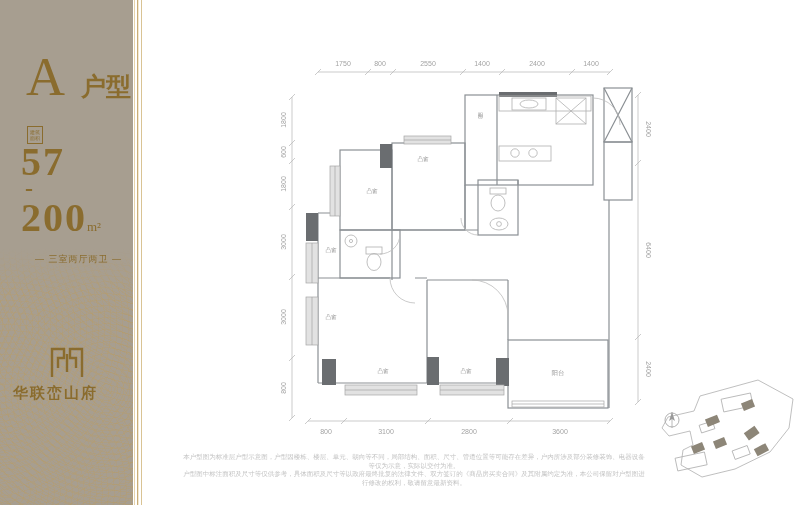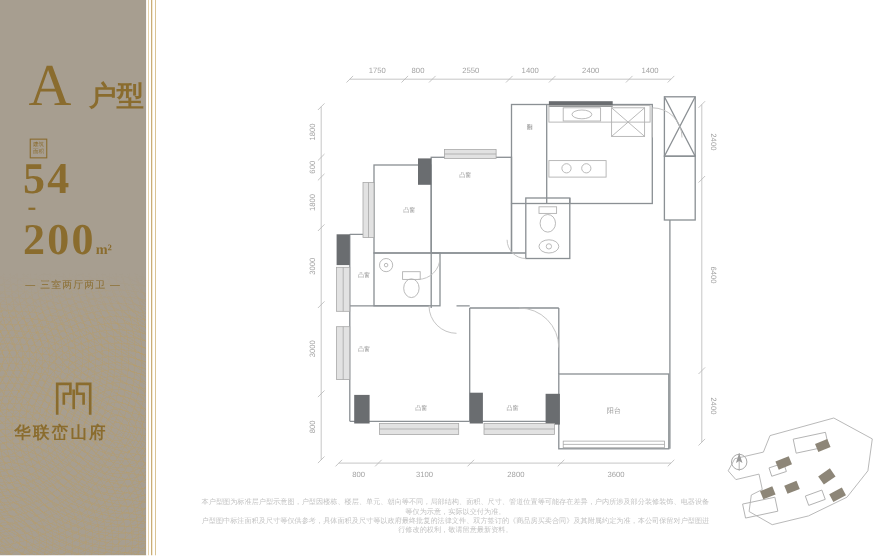--- a/index.html
+++ b/index.html
@@ -24,22 +24,22 @@
   .unit-letter{font-size:54px;line-height:54px}
   .unit-suffix{font-size:25px;font-weight:700;margin-left:16px}
   .area-badge{position:absolute;left:27px;top:126px;width:16px;height:18px;border:1px solid #8a6c2e;
     box-sizing:border-box;color:#8a6c2e;font-size:5px;line-height:6px;text-align:center;padding-top:2px}
   .big-num{position:absolute;left:21px;color:#8a6c2e;font-family:"Liberation Serif","DejaVu Serif",serif;
     font-size:40px;line-height:40px;font-weight:700;letter-spacing:2px}
   .area-min{top:142px}
   .area-dash{position:absolute;left:25px;top:176px;color:#8a6c2e;font-size:24px;line-height:24px;
     font-weight:700;font-family:"Liberation Serif","DejaVu Serif",serif}
   .area-max{top:198px}
-  .unit-sup{font-size:13px;font-weight:700;letter-spacing:0}
-  .layout-summary{position:absolute;left:0;top:253px;width:133px;text-align:center;color:#8a6c2e;
+  .unit-sup{font-size:13px;font-weight:400;letter-spacing:0}
+  .layout-summary{position:absolute;left:12px;top:253px;width:133px;text-align:center;color:#8a6c2e;
     font-size:9px;letter-spacing:1px}
   .logo{position:absolute;left:49px;top:346px;width:36px;height:32px}
   .brand-name{position:absolute;left:0;top:384px;width:111px;text-align:center;color:#8a6c2e;
     font-size:15px;font-weight:700;letter-spacing:2px;font-family:"Liberation Serif","DejaVu Serif",serif}
 
   
   .plan-svg{position:absolute;left:0;top:0;width:800px;height:505px}
   .disclaimer{position:absolute;left:183px;top:453px;width:462px;text-align:center;
     color:#c3c3c3;font-size:6.5px;line-height:8.5px}
 
@@ -58,21 +58,21 @@
   <div class="unit-title">
     <span class="unit-letter">A</span>
     <span class="unit-suffix">户型</span>
   </div>
 
   <div class="area-badge">
     <div>建筑</div>
     <div>面积</div>
   </div>
 
-  <div class="big-num area-min">54</div>
+  <div class="big-num area-min">57</div>
   <div class="area-dash">-</div>
   <div class="big-num area-max"><span>200</span><span class="unit-sup">m²</span></div>
 
   <div class="layout-summary">— 三室两厅两卫 —</div>
 
   <svg class="logo" viewBox="0 0 36 32">
     <g fill="none" stroke="#8a6c2e" stroke-width="2.4">
       <path d="M3,31 V3 H15 V12 H9 V22"></path>
       <path d="M33,31 V3 H21 V12 H27 V22"></path>
       <path d="M18,8 V26"></path>

